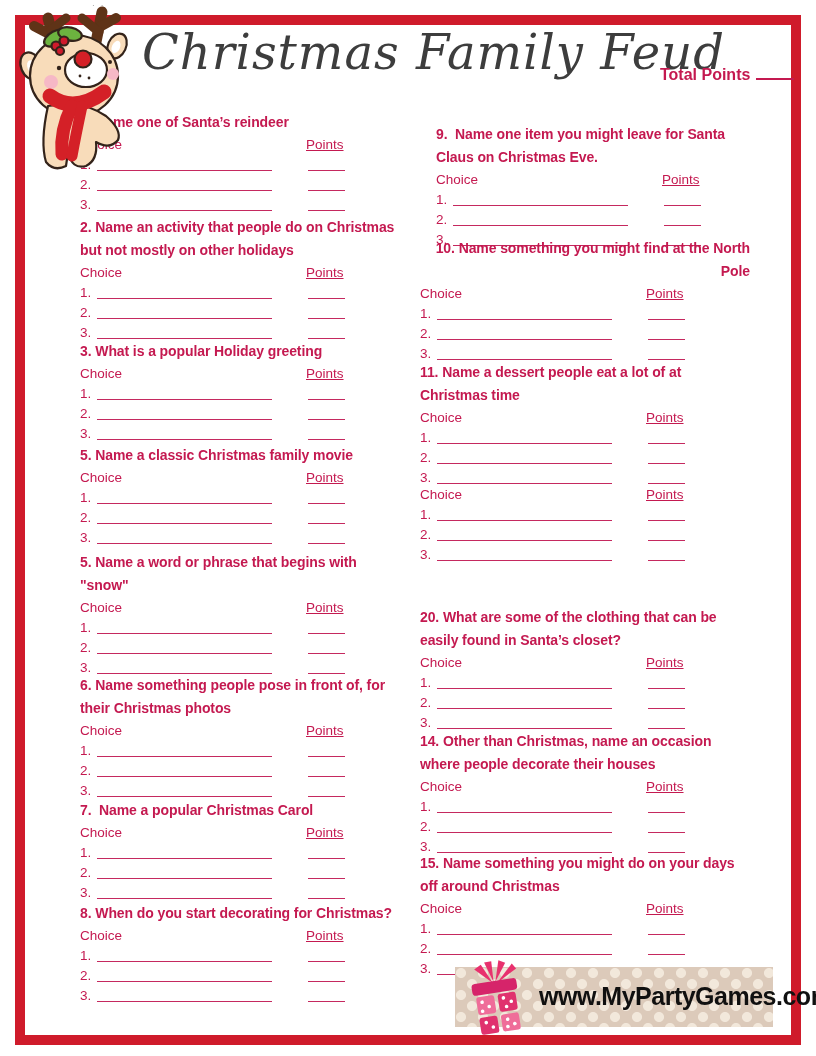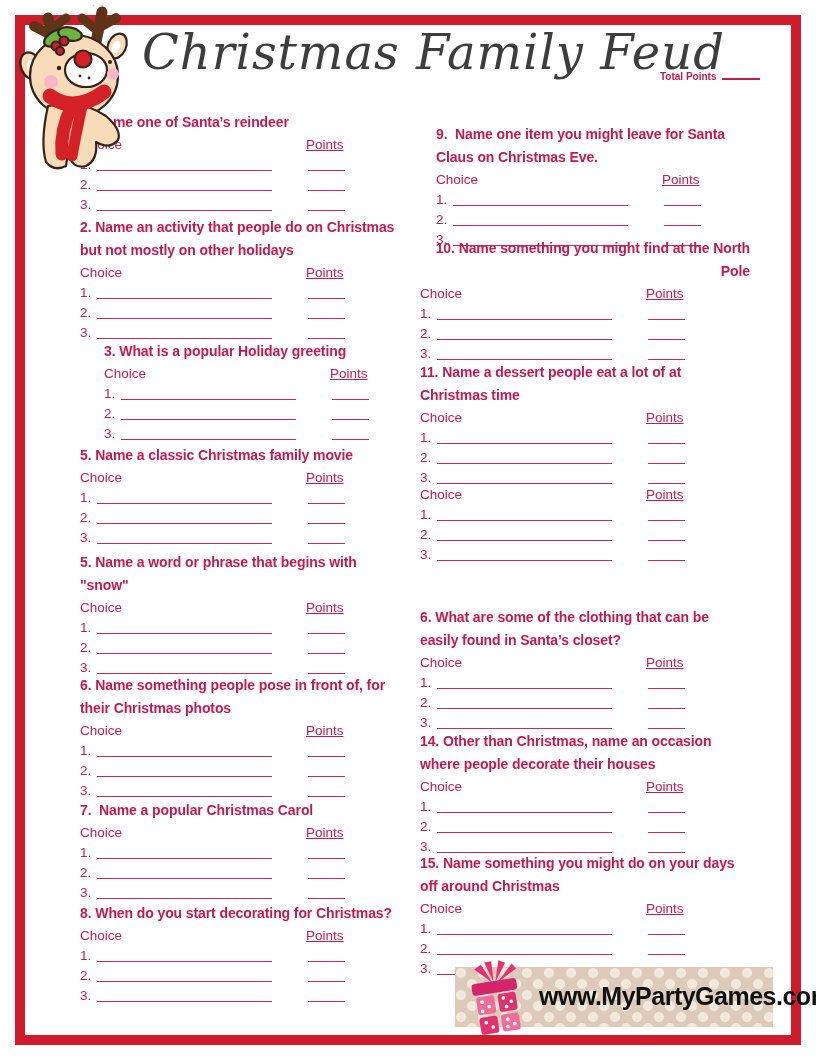--- a/index.html
+++ b/index.html
@@ -17,21 +17,21 @@
   }
   .artifact { position:absolute; left:92px; top:1px; width:40px; height:8px;
     color:#9a9a9a; font-size:8px; letter-spacing:6px; }
   .reindeer { position:absolute; left:14px; top:2px; width:122px; height:172px; z-index:5; }
   .title {
     position:absolute; left:142px; top:24px; width:512px; text-align:center;
     font-family:"DejaVu Serif", serif; font-style:italic; font-weight:400;
     font-size:48px; color:var(--title-gray); letter-spacing:1px; white-space:nowrap;
   }
   .total-points {
-    position:absolute; left:660px; top:66px; font-weight:700; font-size:10px;
+    position:absolute; left:660px; top:66px; font-weight:700; font-size:16px;
     color:var(--crimson); white-space:nowrap;
   }
   .total-points .blank {
     display:inline-block; width:38px; border-bottom:2px solid var(--crimson);
     height:14px; margin-left:6px;
   }
   .col { position:absolute; top:0; height:1056px; }
   #col-left  { left:80px;  width:320px; }
   #col-right { left:420px; width:330px; }
   .q-block { position:absolute; left:0; width:100%; }
@@ -172,21 +172,21 @@
       <span class="q-row-line"></span>
       <span class="q-row-pline"></span>
     </div>
     <div class="q-row">
       <span class="q-row-num">3.</span>
       <span class="q-row-line"></span>
       <span class="q-row-pline"></span>
     </div>
   </div>
 
-  <div class="q-block" style="top: 340px; margin-left: 24px;">
+  <div class="q-block" style="top: 340px;">
     <div class="q-heading">3. What is a popular Holiday greeting</div>
     <div class="q-labels">
       <span class="choice-label">Choice</span>
       <span class="points-label">Points</span>
     </div>
     <div class="q-row">
       <span class="q-row-num">1.</span>
       <span class="q-row-line"></span>
       <span class="q-row-pline"></span>
     </div>
@@ -408,21 +408,21 @@
       <span class="q-row-pline"></span>
     </div>
     <div class="q-row">
       <span class="q-row-num">3.</span>
       <span class="q-row-line"></span>
       <span class="q-row-pline"></span>
     </div>
   </div>
 
   <div class="q-block" style="top: 606px;">
-    <div class="q-heading">6. What are some of the clothing that can be
+    <div class="q-heading">20. What are some of the clothing that can be
 easily found in Santa’s closet?</div>
     <div class="q-labels">
       <span class="choice-label">Choice</span>
       <span class="points-label">Points</span>
     </div>
     <div class="q-row">
       <span class="q-row-num">1.</span>
       <span class="q-row-line"></span>
       <span class="q-row-pline"></span>
     </div>

